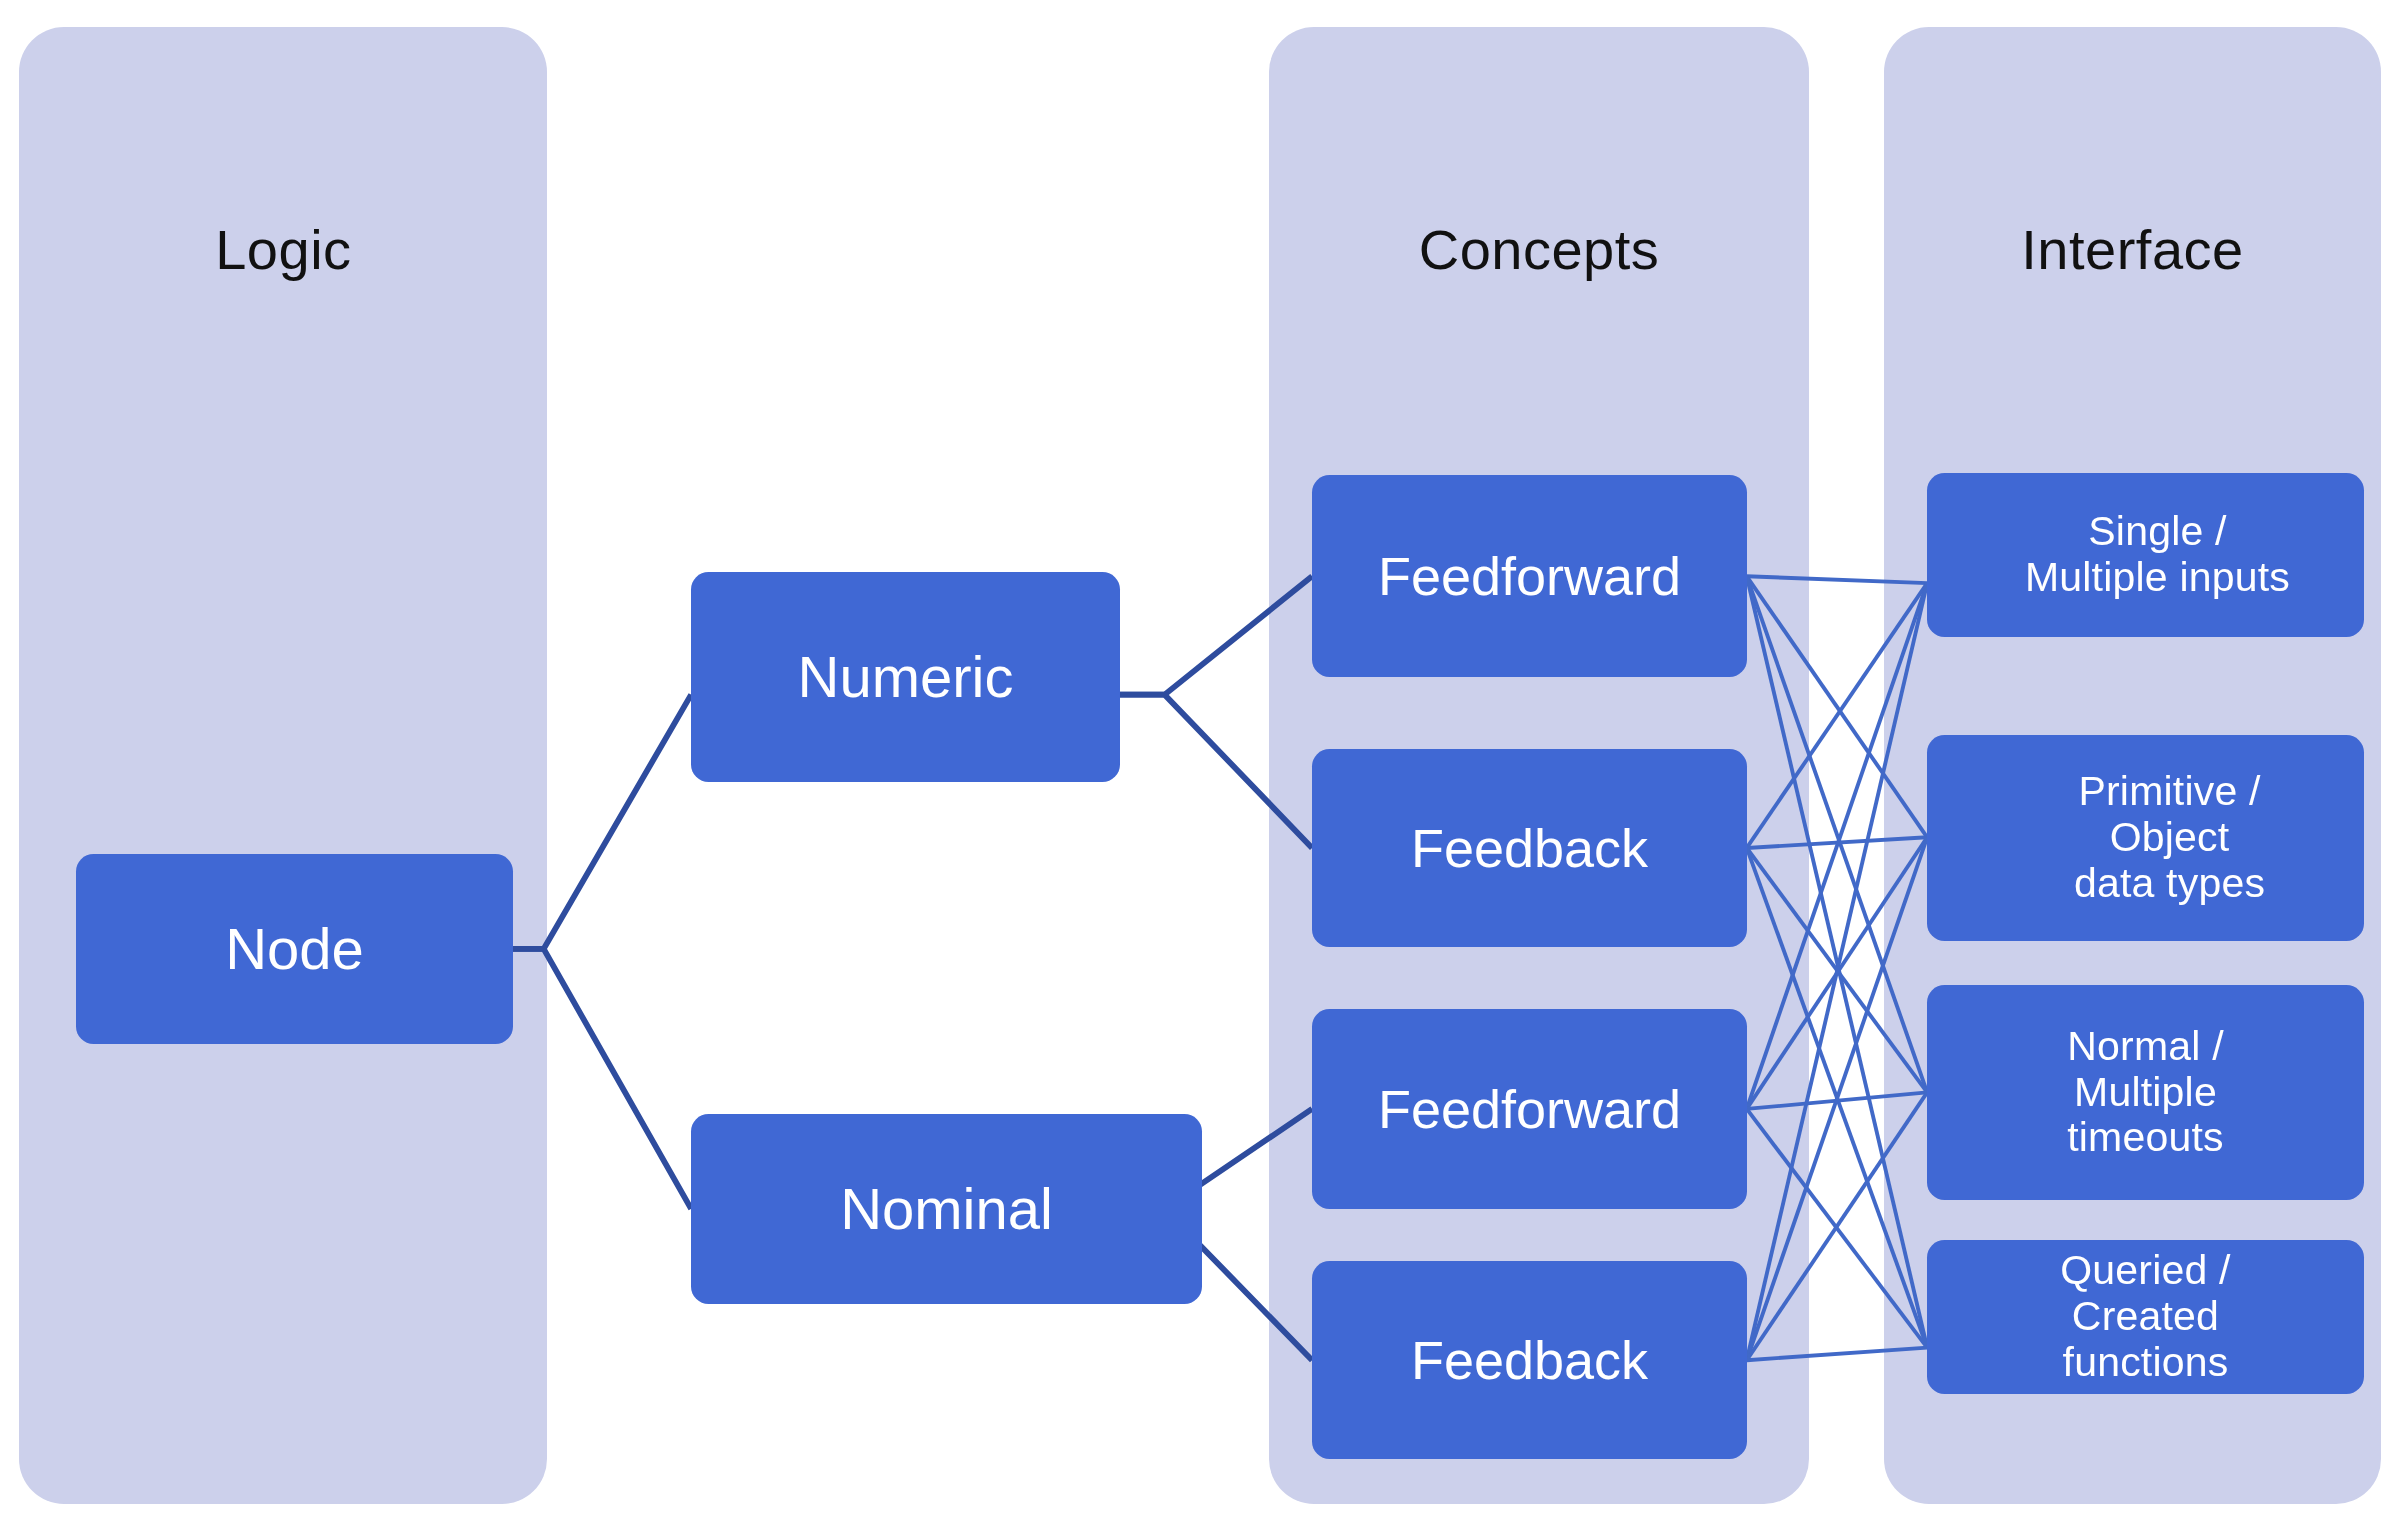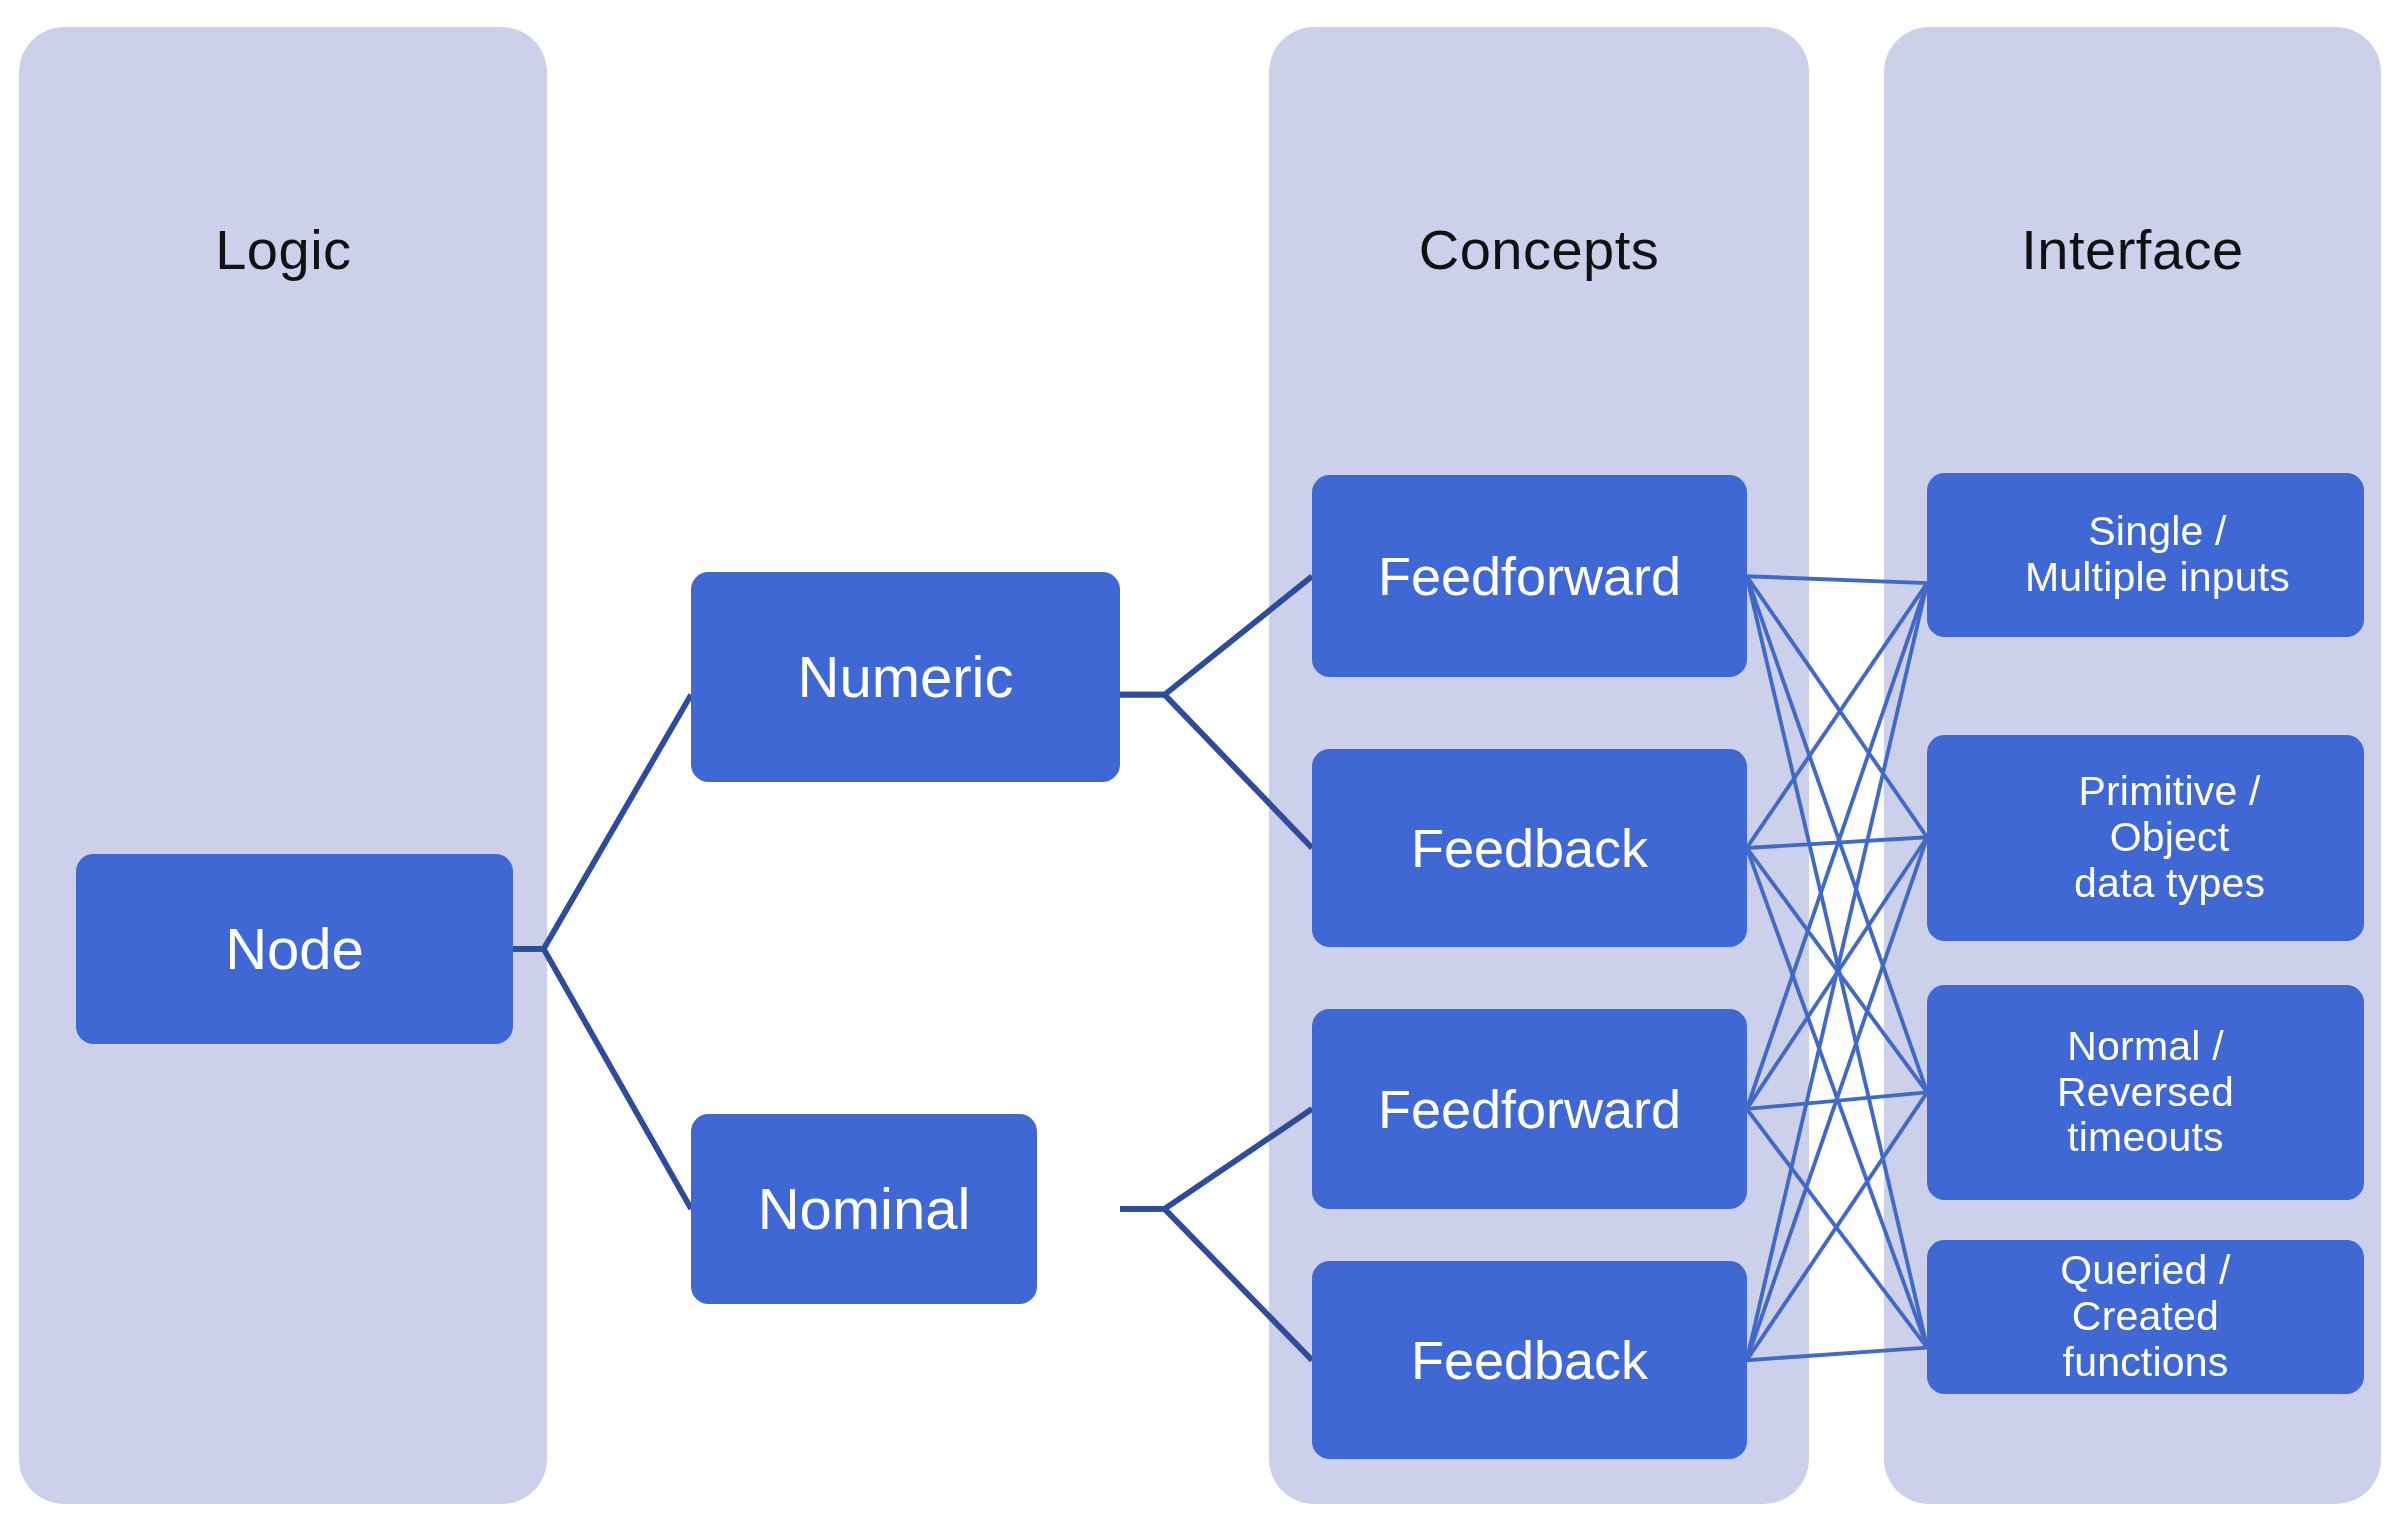--- a/index.html
+++ b/index.html
@@ -60,21 +60,21 @@
   #box-node {
     left: 76px; top: 854px; width: 437px; height: 190px;
     font-size: 58px;
   }
   
   #box-numeric {
     left: 691px; top: 572px; width: 429px; height: 210px;
     font-size: 58px;
   }
   #box-nominal {
-    left: 691px; top: 1114px; width: 346px; height: 190px;
+    left: 691px; top: 1114px; width: 511px; height: 190px;
     font-size: 58px;
     align-items: center;
   }
   
   .concept-box {
     left: 1312px; width: 435px;
     font-size: 54px;
   }
   #box-ff-1   { top: 475px;  height: 202px; }
   #box-fb-1   { top: 749px;  height: 198px; }
@@ -192,21 +192,21 @@
   <div class="node-box iface-box" id="box-if-2">
     <span class="label">
       <span>Primitive /</span><br>
       <span>Object</span><br>
       <span>data types</span>
     </span>
   </div>
   <div class="node-box iface-box" id="box-if-3">
     <span class="label">
       <span>Normal /</span><br>
-      <span>Reversed</span><br>
+      <span>Multiple</span><br>
       <span>timeouts</span>
     </span>
   </div>
   <div class="node-box iface-box" id="box-if-4">
     <span class="label">
       <span>Queried /</span><br>
       <span>Created</span><br>
       <span>functions</span>
     </span>
   </div>

